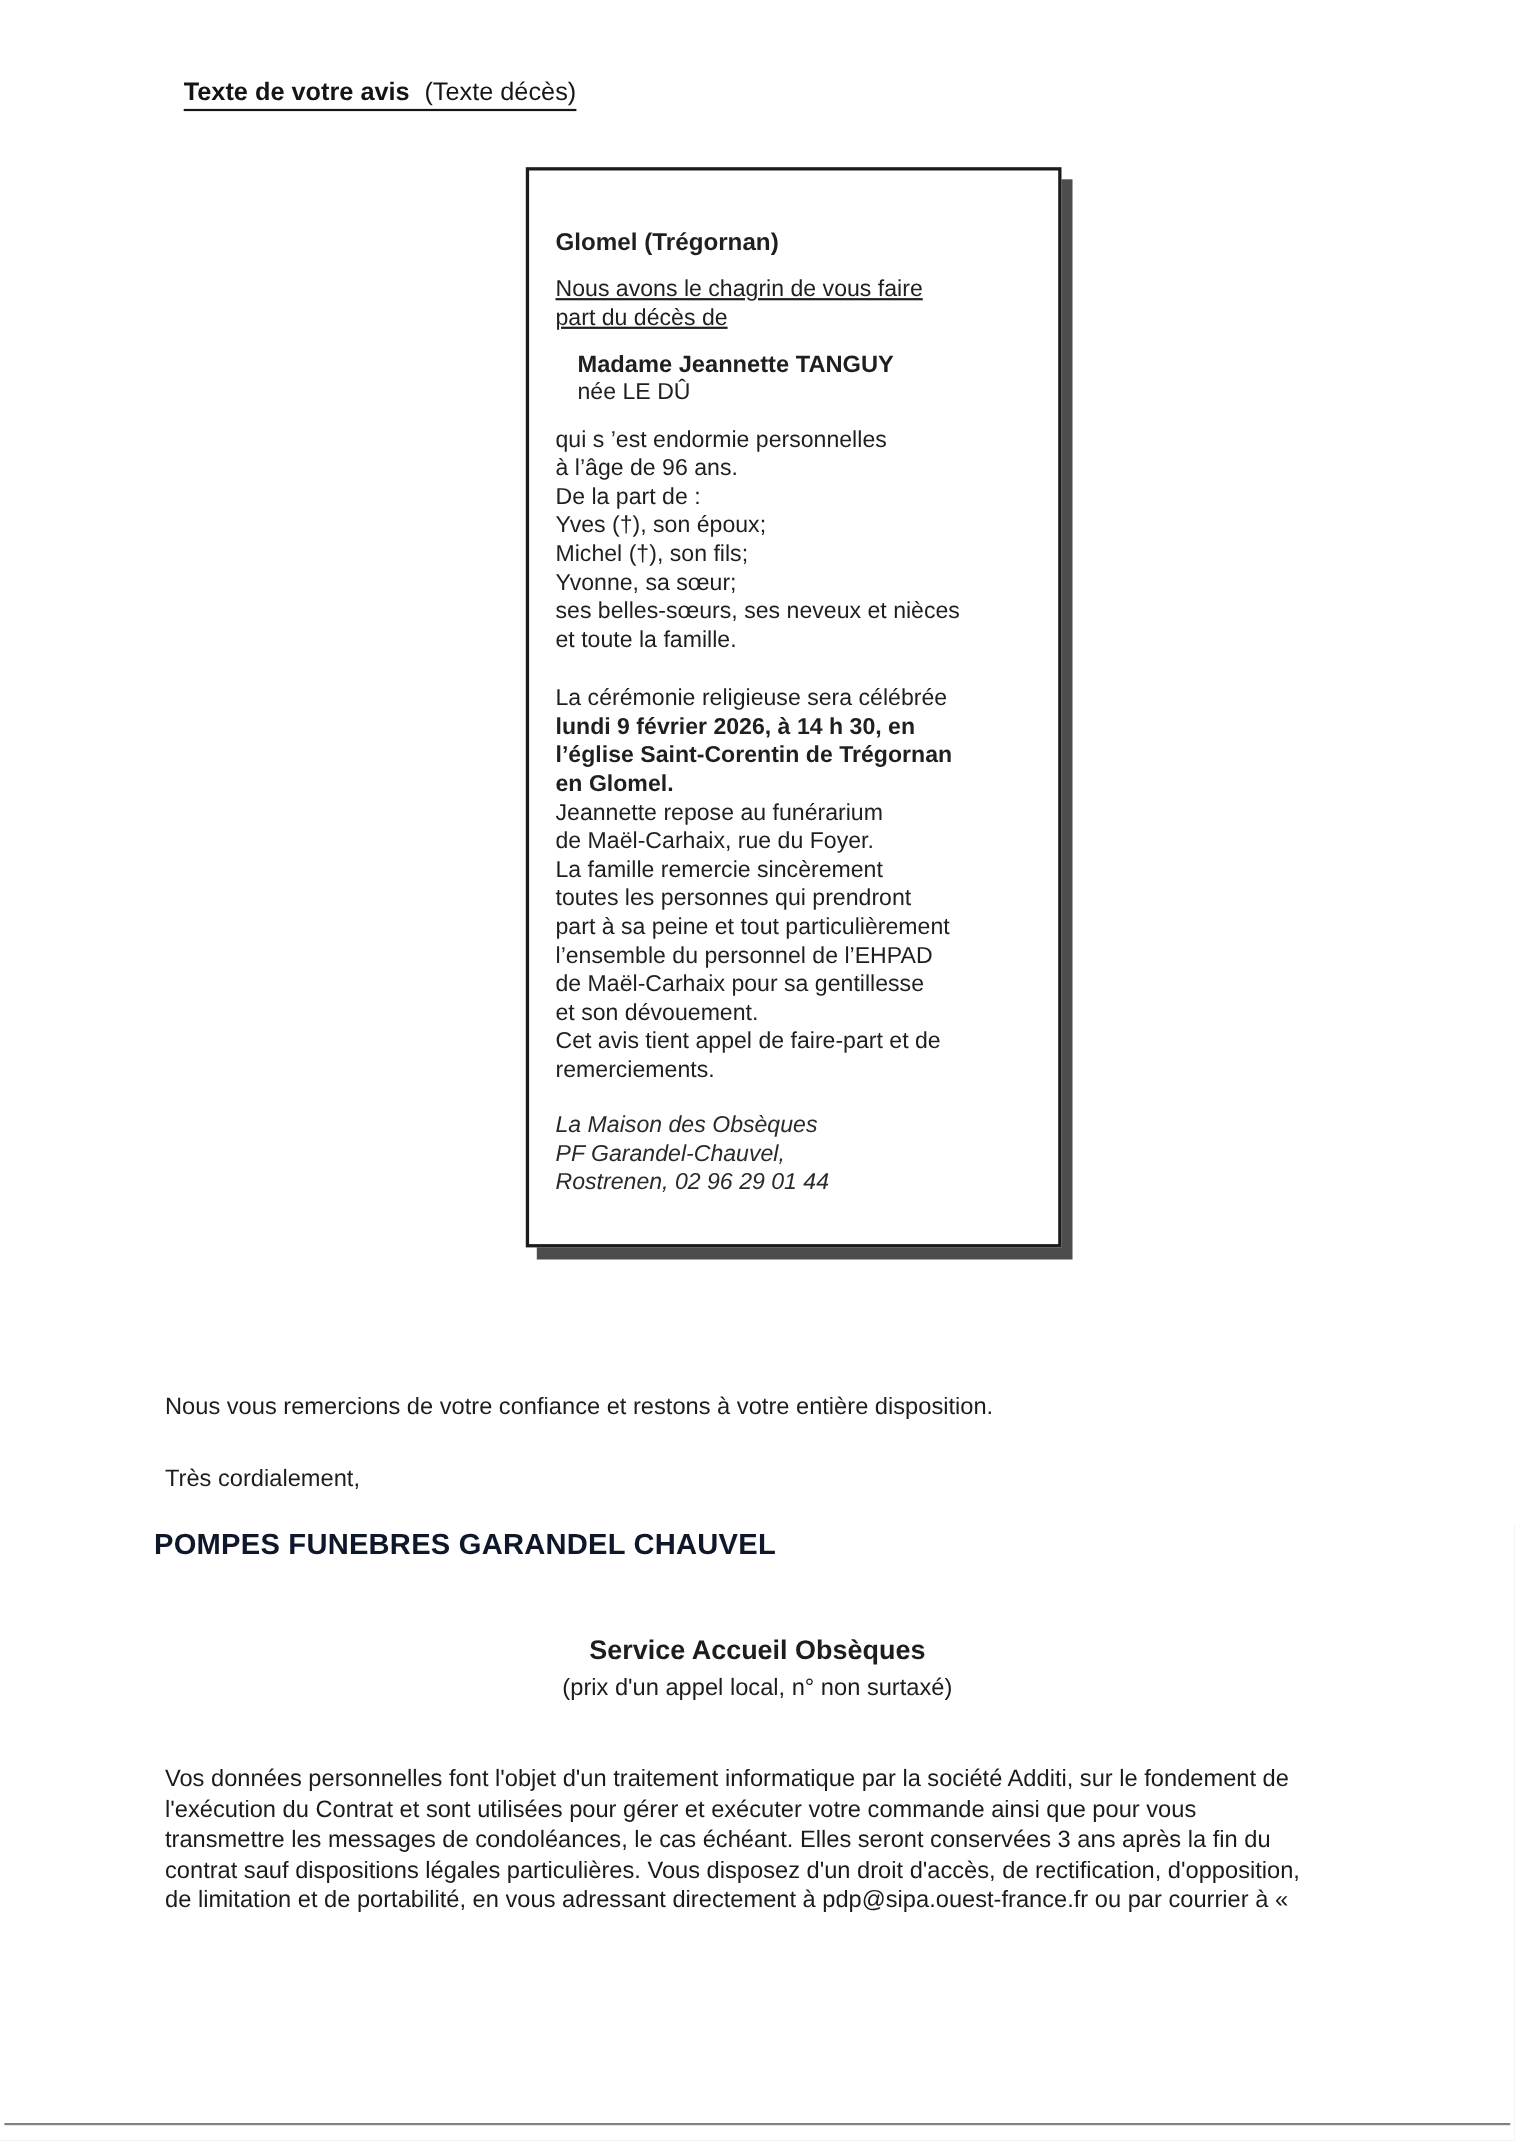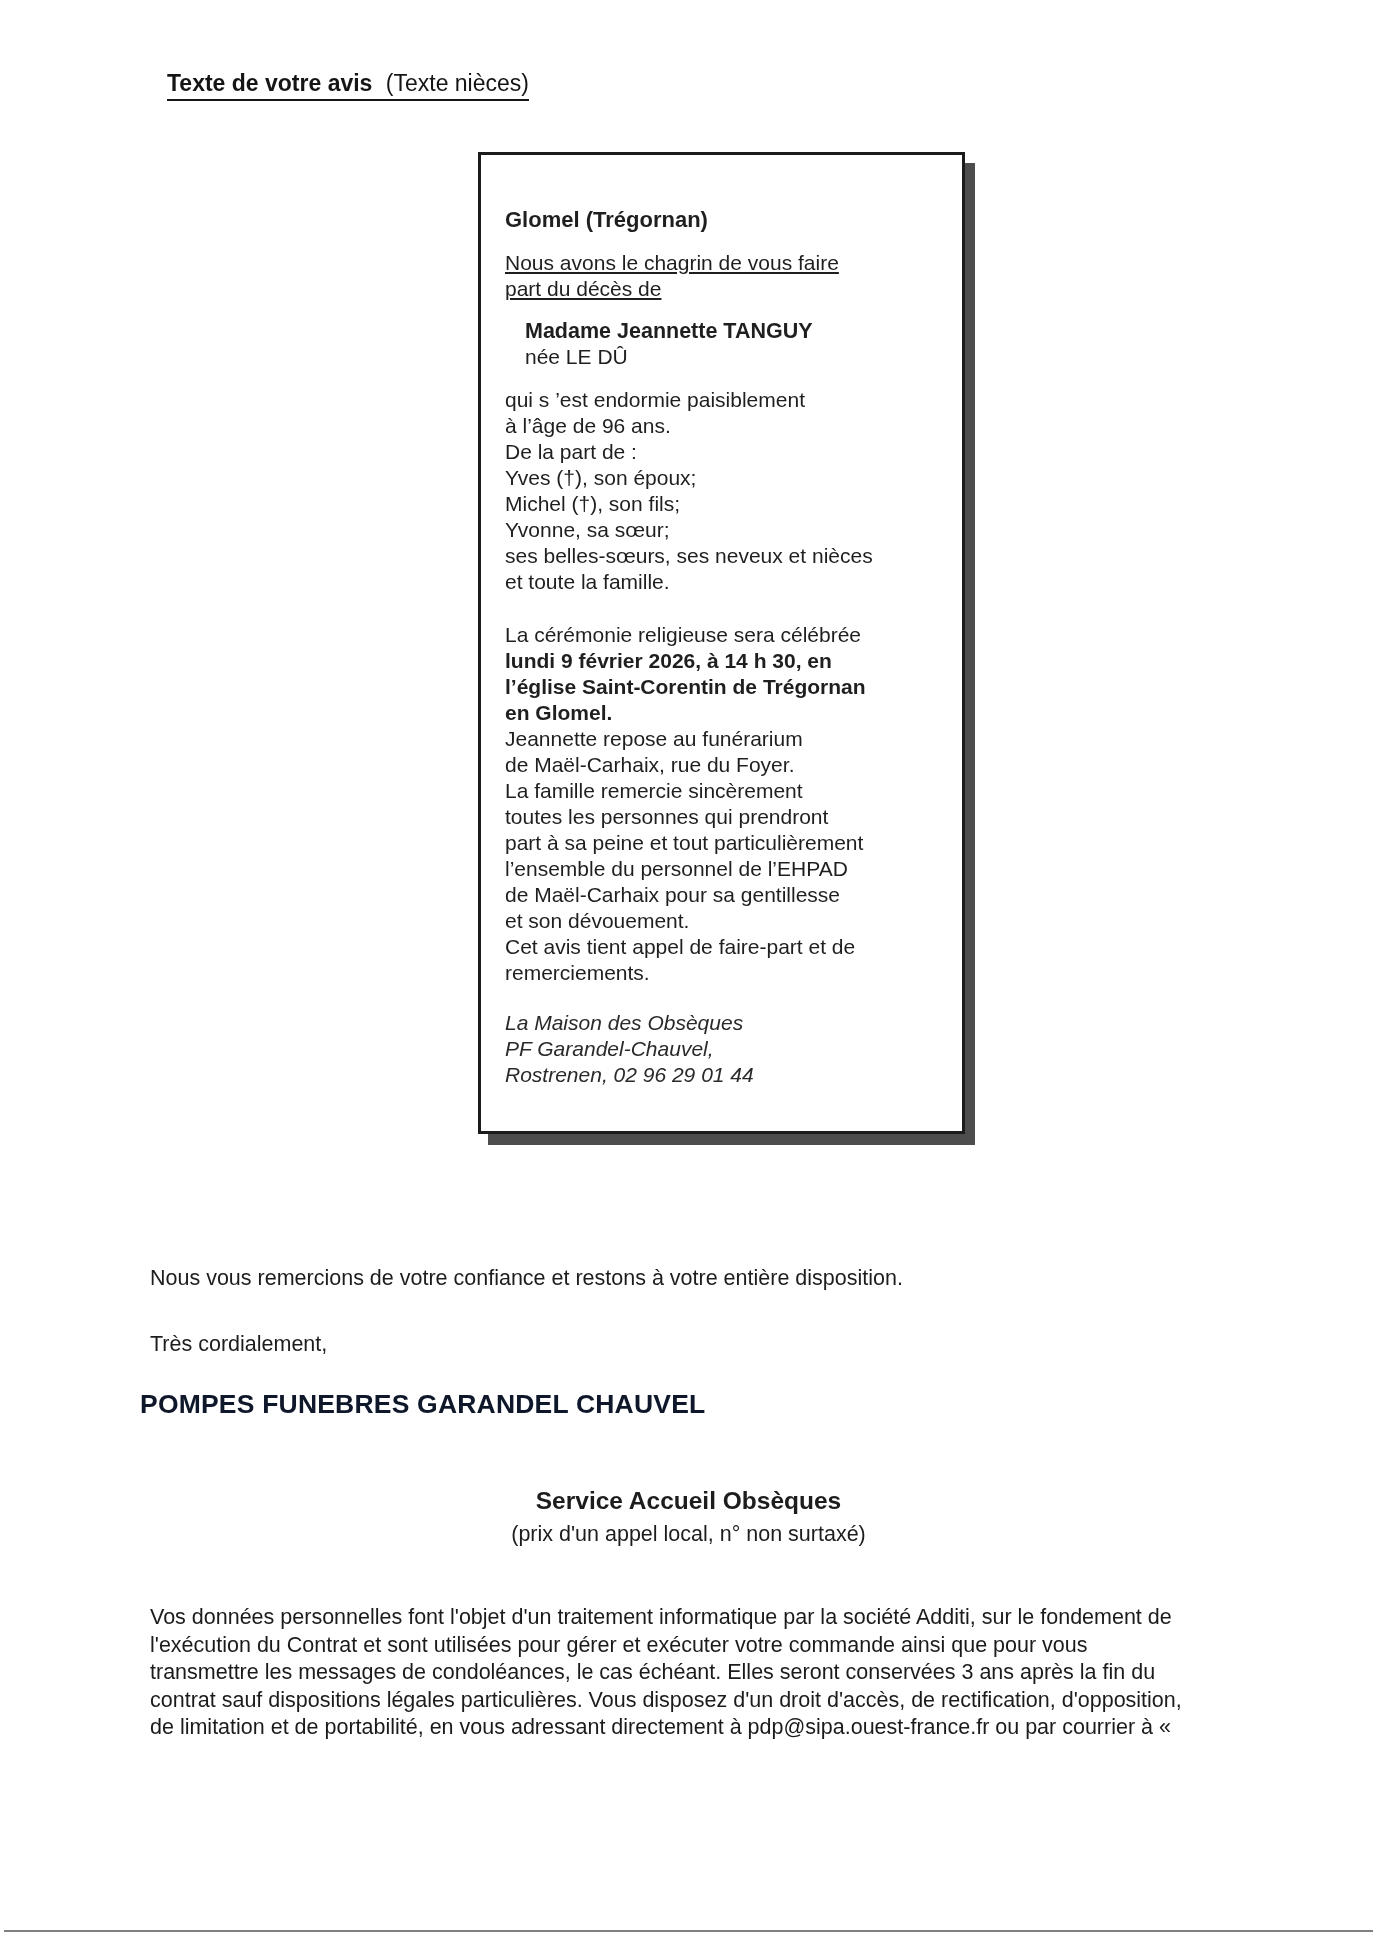--- a/index.html
+++ b/index.html
@@ -122,39 +122,39 @@
     background: #808080;
   }
 </style>
 </head>
 <body>
 
 <div class="page">
 
   <div class="doc-title">
     <span class="t-bold">Texte de votre avis</span>
-    <span class="t-normal">(Texte nièces)</span>
+    <span class="t-normal">(Texte décès)</span>
   </div>
 
   <div class="notice-card">
 
     <div class="notice-location">Glomel (Trégornan)</div>
 
     <div class="notice-intro">
       <div class="line">Nous avons le chagrin de vous faire</div>
       <div class="line">part du décès de</div>
     </div>
 
     <div class="notice-name-block">
       <div class="line notice-name">Madame Jeannette TANGUY</div>
       <div class="line">née LE DÛ</div>
     </div>
 
     <div class="notice-family">
-      <div class="line">qui s ’est endormie paisiblement</div>
+      <div class="line">qui s ’est endormie personnelles</div>
       <div class="line">à l’âge de 96 ans.</div>
       <div class="line">De la part de :</div>
       <div class="line">Yves (†), son époux;</div>
       <div class="line">Michel (†), son fils;</div>
       <div class="line">Yvonne, sa sœur;</div>
       <div class="line">ses belles-sœurs, ses neveux et nièces</div>
       <div class="line">et toute la famille.</div>
     </div>
 
     <div class="notice-ceremony">

